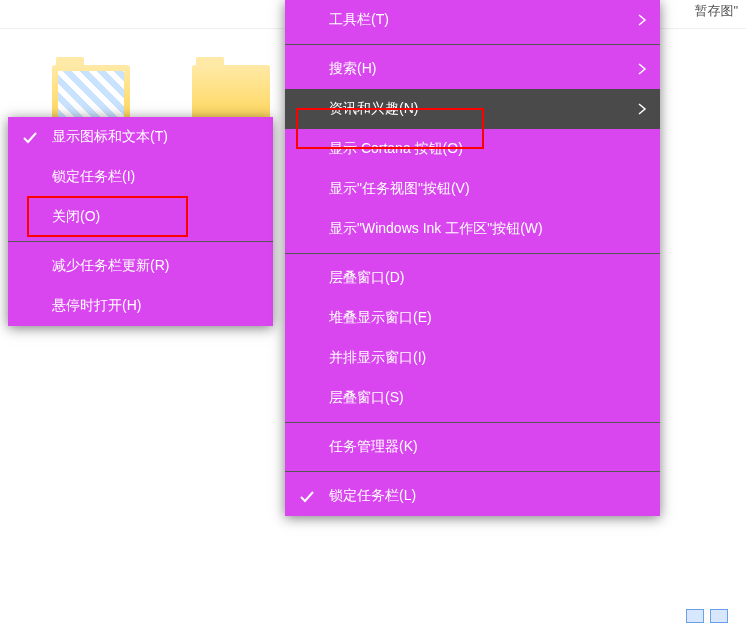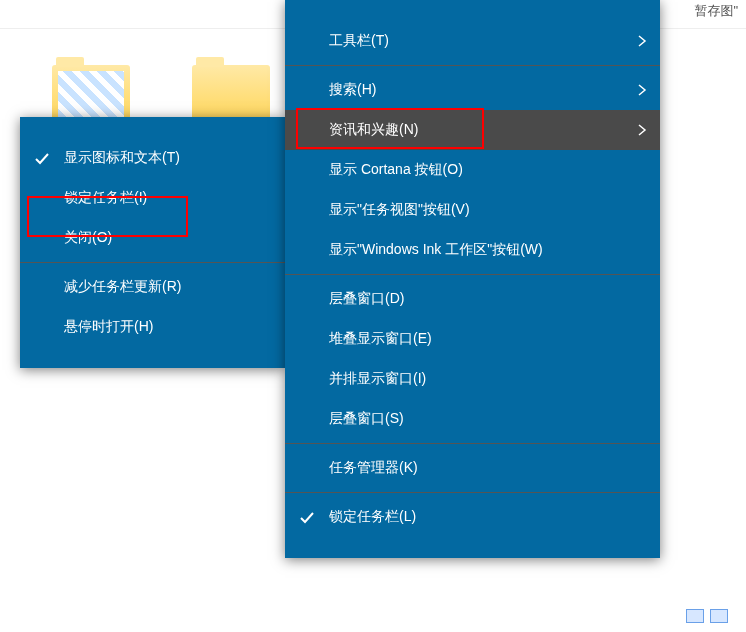--- a/index.html
+++ b/index.html
@@ -44,24 +44,24 @@
     .divider-v {
       position: absolute;
       top: 28px;
       left: 0;
       width: 746px;
       height: 1px;
       background: #eee;
     }
     .menu {
       position: absolute;
-      background: #0369a1;
+      background: #d946ef;
       color: #fff;
       box-shadow: 0 2px 12px rgba(0,0,0,0.5);
-      padding: 21px 0;
+      padding: 0 0;
     }
     .menu-item {
       display: flex;
       align-items: center;
       height: 40px;
       padding: 0 40px 0 44px;
       position: relative;
       cursor: default;
       white-space: nowrap;
     }
@@ -80,21 +80,21 @@
       width: 12px;
       height: 12px;
     }
     .menu-sep {
       height: 1px;
       background: #555;
       margin: 4px 0;
     }
     .submenu {
       top: 117px;
-      left: 20px;
+      left: 8px;
       width: 265px;
     }
     .mainmenu {
       top: 0;
       left: 285px;
       width: 375px;
     }
     .red-box {
       position: absolute;
       border: 2px solid #ff0000;

